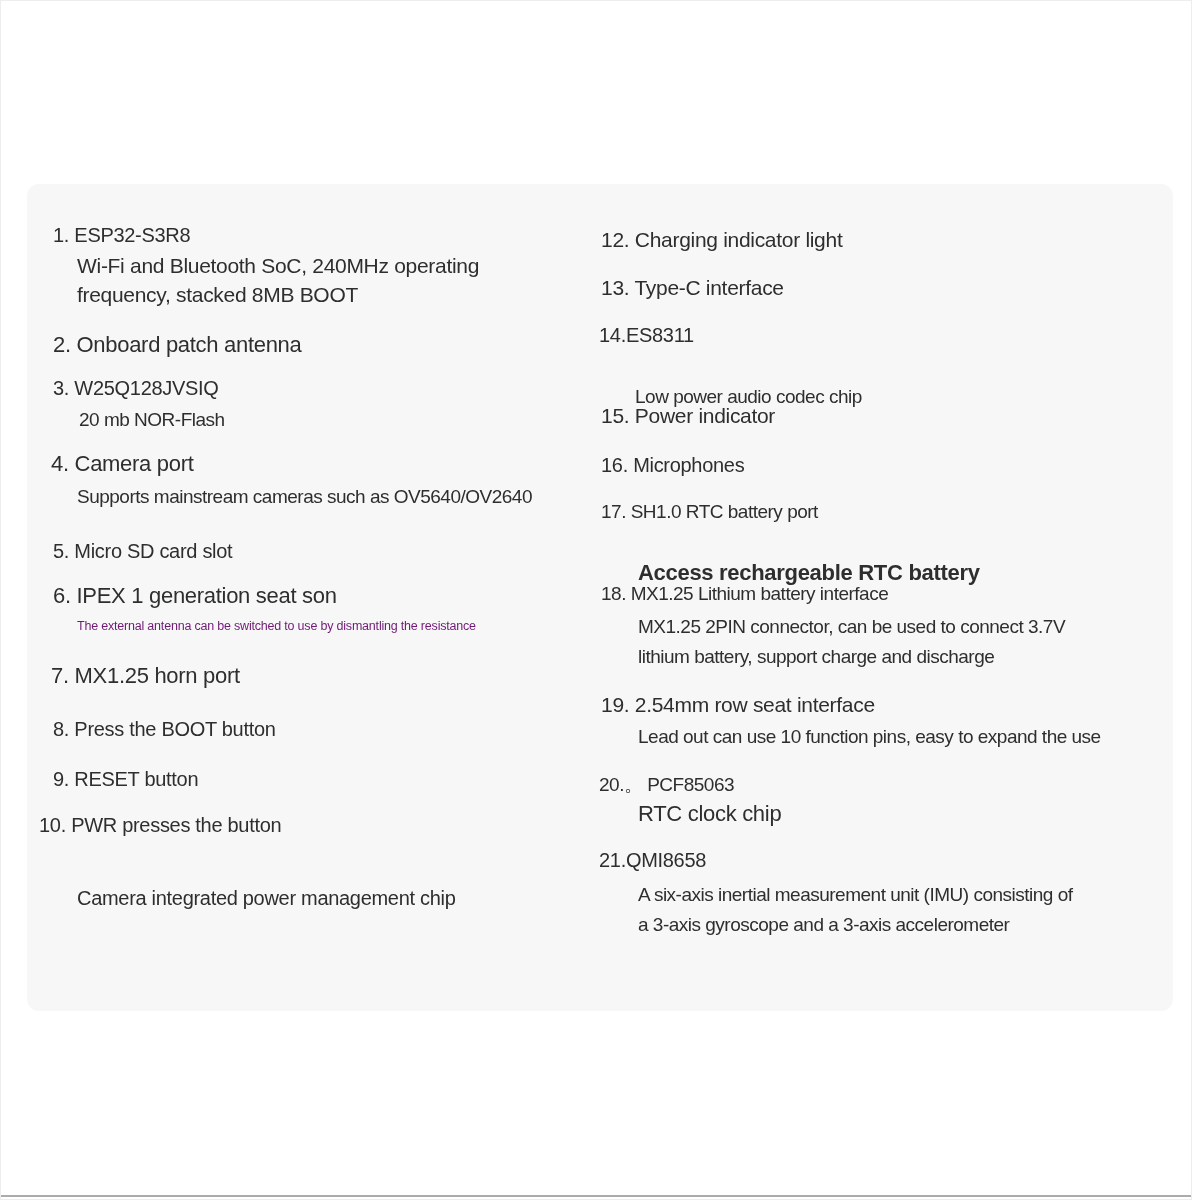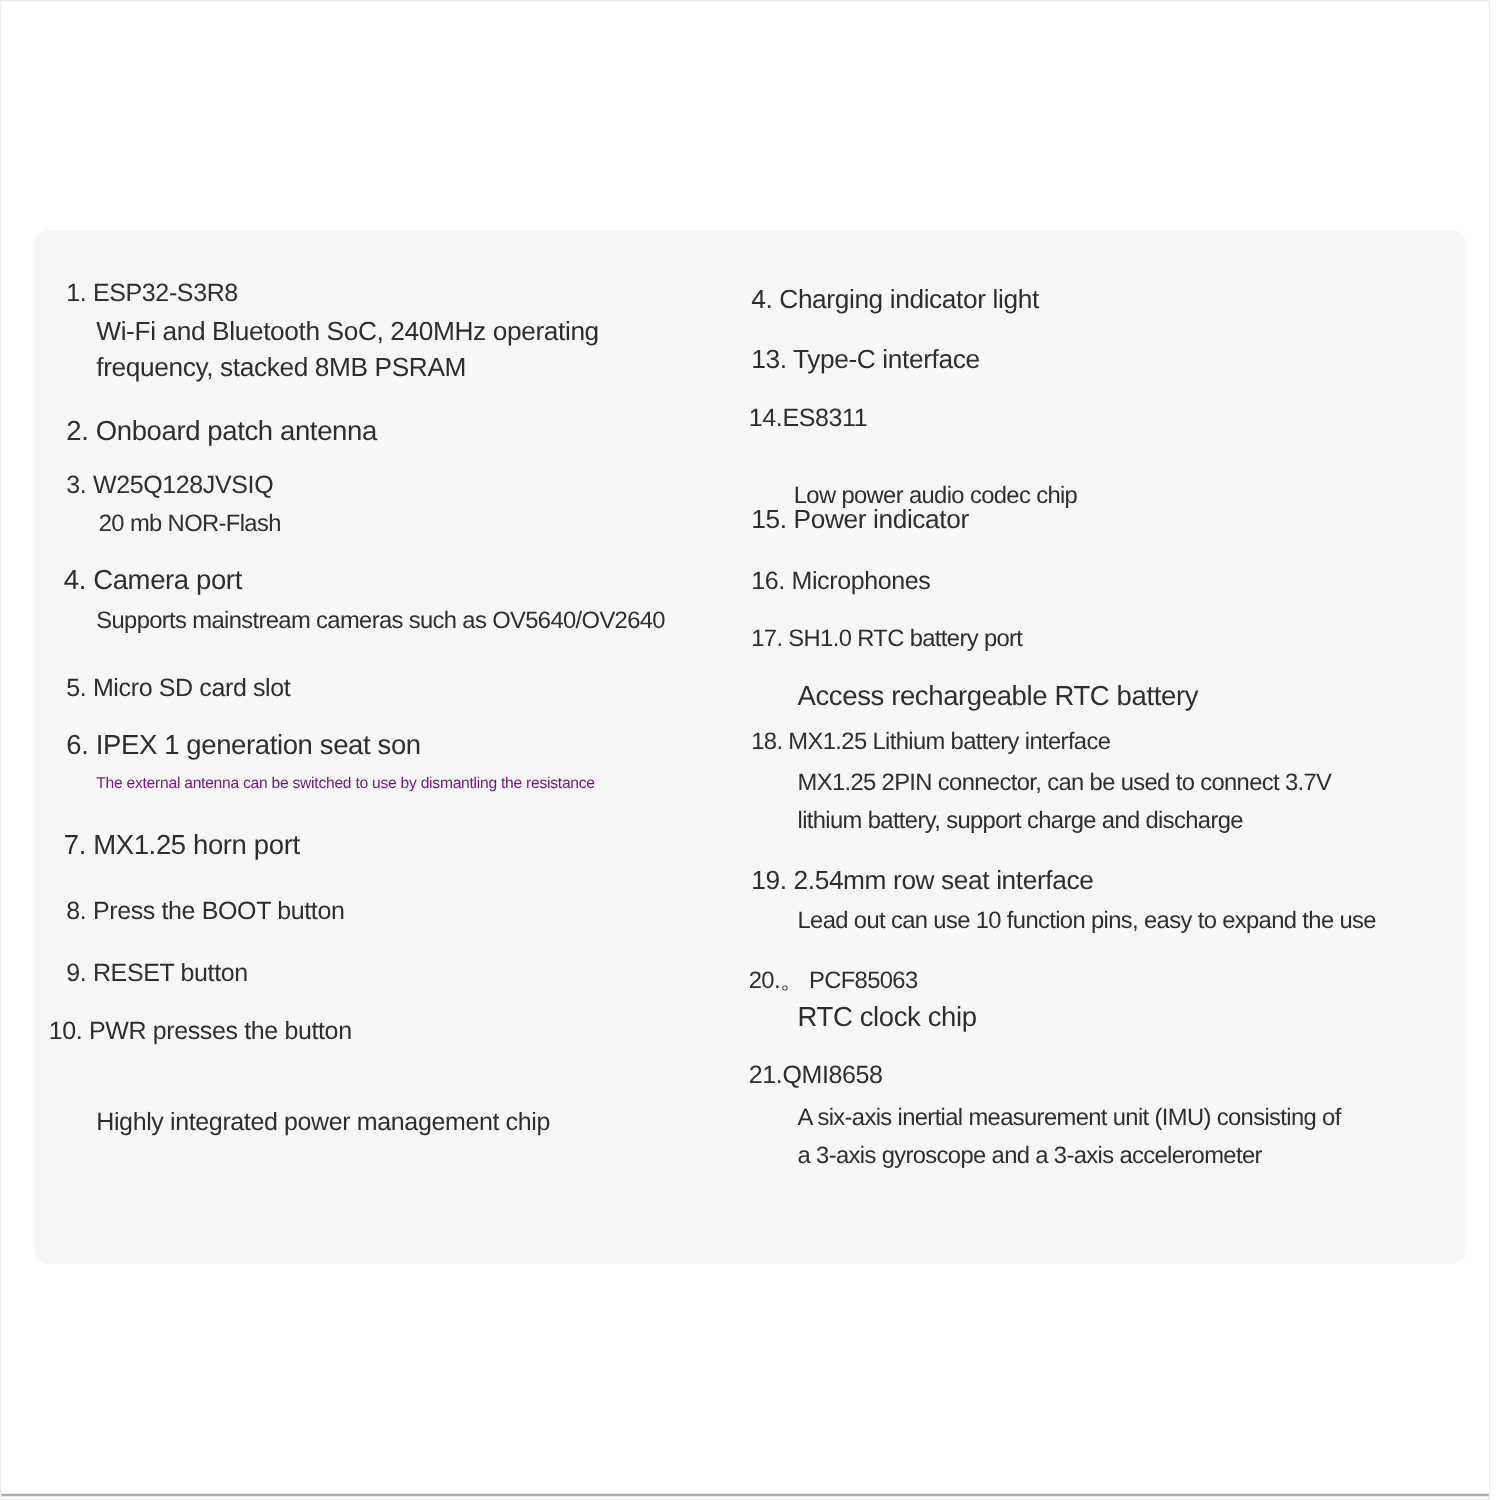--- a/index.html
+++ b/index.html
@@ -48,21 +48,21 @@
 </head>
 <body>
 
 <div class="page">
 
   <div class="panel"></div>
 
   <div>
     <div class="line md" style="left:52px; top:222px;">1. ESP32-S3R8</div>
     <div class="line lg" style="left:76px; top:252px;">Wi-Fi and Bluetooth SoC, 240MHz operating</div>
-    <div class="line lg" style="left:76px; top:281px;">frequency, stacked 8MB PSRAM</div>
+    <div class="line lg" style="left:76px; top:281px;">frequency, stacked 8MB BOOT</div>
 
     <div class="line xl" style="left:52px; top:330px;">2. Onboard patch antenna</div>
 
     <div class="line md" style="left:52px; top:375px;">3. W25Q128JVSIQ</div>
     <div class="line sm" style="left:78px; top:407px;">20 mb NOR-Flash</div>
 
     <div class="line xl" style="left:50px; top:449px;">4. Camera port</div>
     <div class="line sm" style="left:76px; top:484px;">Supports mainstream cameras such as OV5640/OV2640</div>
 
     <div class="line md" style="left:52px; top:538px;text-align:center;">5. Micro SD card slot</div>
@@ -71,37 +71,37 @@
     <div class="line xs" style="left:76px; top:618px;">The external antenna can be switched to use by dismantling the resistance</div>
 
     <div class="line xl" style="left:50px; top:661px;">7. MX1.25 horn port</div>
 
     <div class="line md" style="left:52px; top:716px;">8. Press the BOOT button</div>
 
     <div class="line md" style="left:52px; top:766px;">9. RESET button</div>
 
     <div class="line md" style="left:38px; top:812px;">10. PWR presses the button</div>
 
-    <div class="line md" style="left:76px; top:885px;">Highly integrated power management chip</div>
+    <div class="line md" style="left:76px; top:885px;">Camera integrated power management chip</div>
   </div>
 
   <div>
-    <div class="line lg" style="left:600px; top:226px;">4. Charging indicator light</div>
+    <div class="line lg" style="left:600px; top:226px;">12. Charging indicator light</div>
 
     <div class="line lg" style="left:600px; top:274px;">13. Type-C interface</div>
 
     <div class="line md" style="left:598px; top:322px;">14.ES8311</div>
     <div class="line sm" style="left:634px; top:364px;margin-top:20px;">Low power audio codec chip</div>
 
     <div class="line lg" style="left:600px; top:402px;">15. Power indicator</div>
 
     <div class="line md" style="left:600px; top:452px;">16. Microphones</div>
 
     <div class="line sm" style="left:600px; top:499px;">17. SH1.0 RTC battery port</div>
-    <div class="line xl" style="left:637px; top:542px;">Access rechargeable RTC battery</div>
+    <div class="line xl" style="left:637px; top:558px;font-weight:bold;">Access rechargeable RTC battery</div>
 
     <div class="line sm" style="left:600px; top:581px;">18. MX1.25 Lithium battery interface</div>
     <div class="line sm" style="left:637px; top:614px;">MX1.25 2PIN connector, can be used to connect 3.7V</div>
     <div class="line sm" style="left:637px; top:644px;">lithium battery, support charge and discharge</div>
 
     <div class="line lg" style="left:600px; top:691px;">19. 2.54mm row seat interface</div>
     <div class="line sm" style="left:637px; top:724px;">Lead out can use 10 function pins, easy to expand the use</div>
 
     <div class="line sm" style="left:598px; top:772px;">20.。 PCF85063</div>
     <div class="line xl" style="left:637px; top:799px;">RTC clock chip</div>

